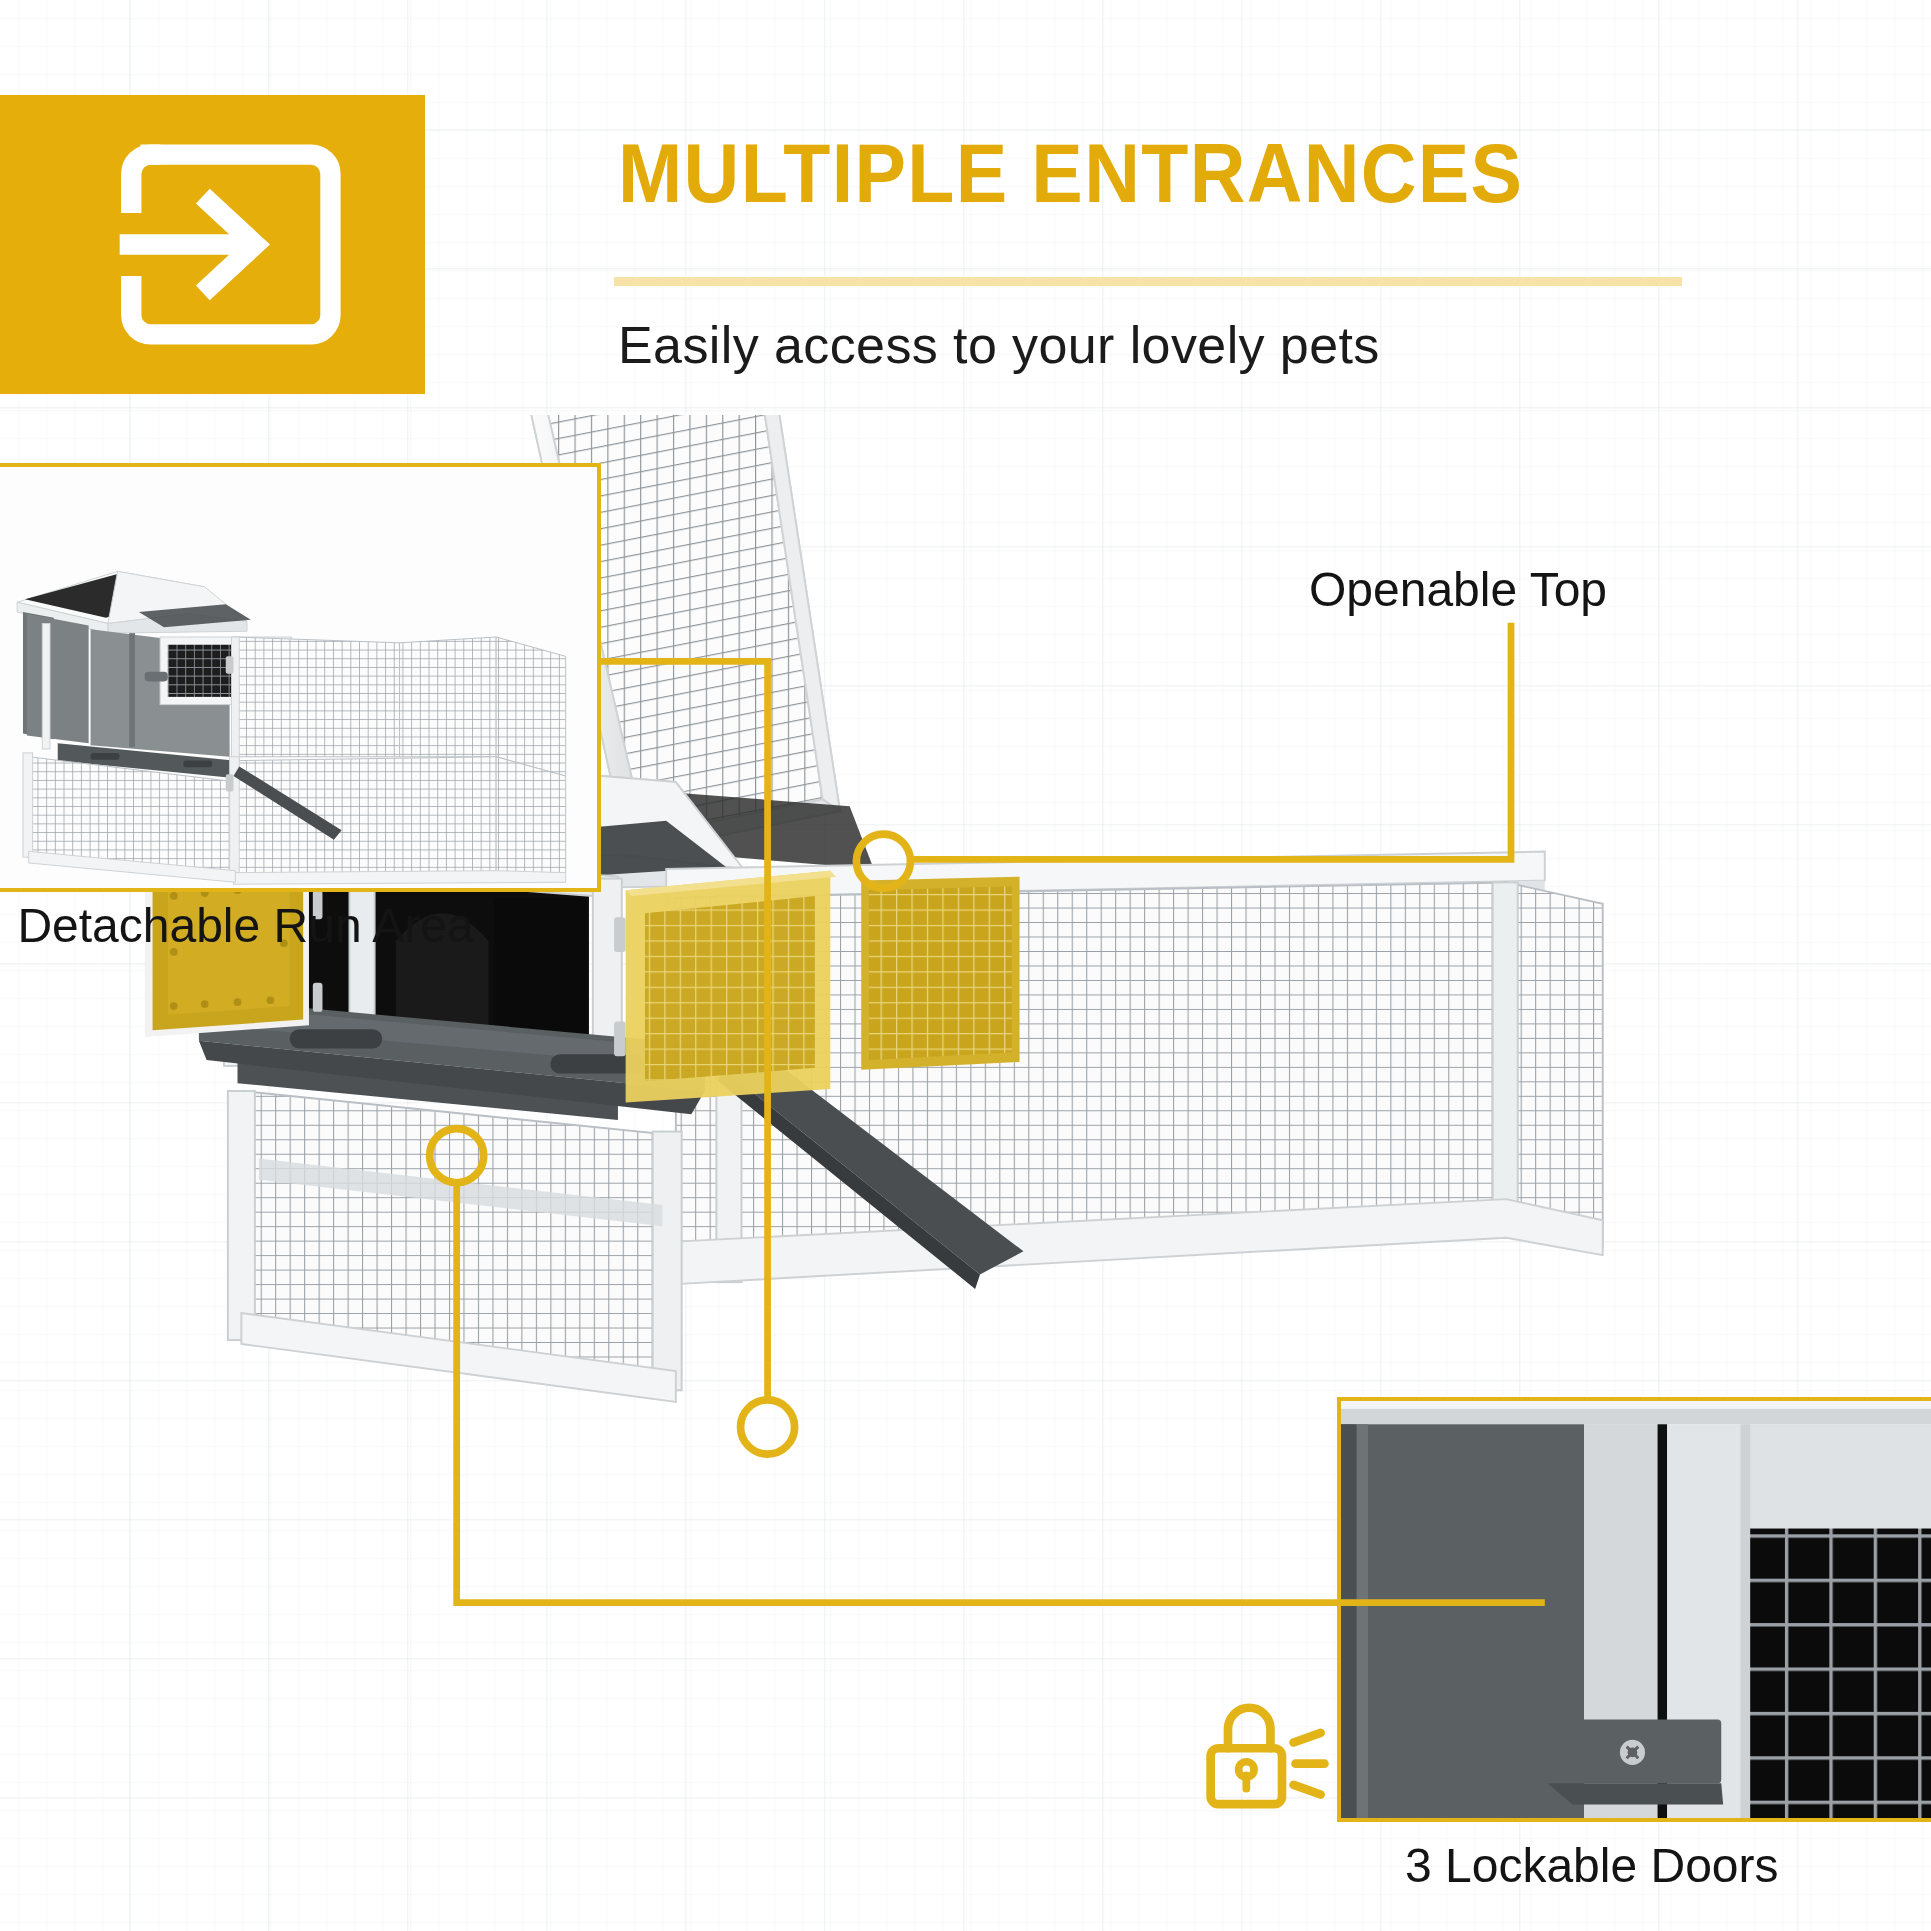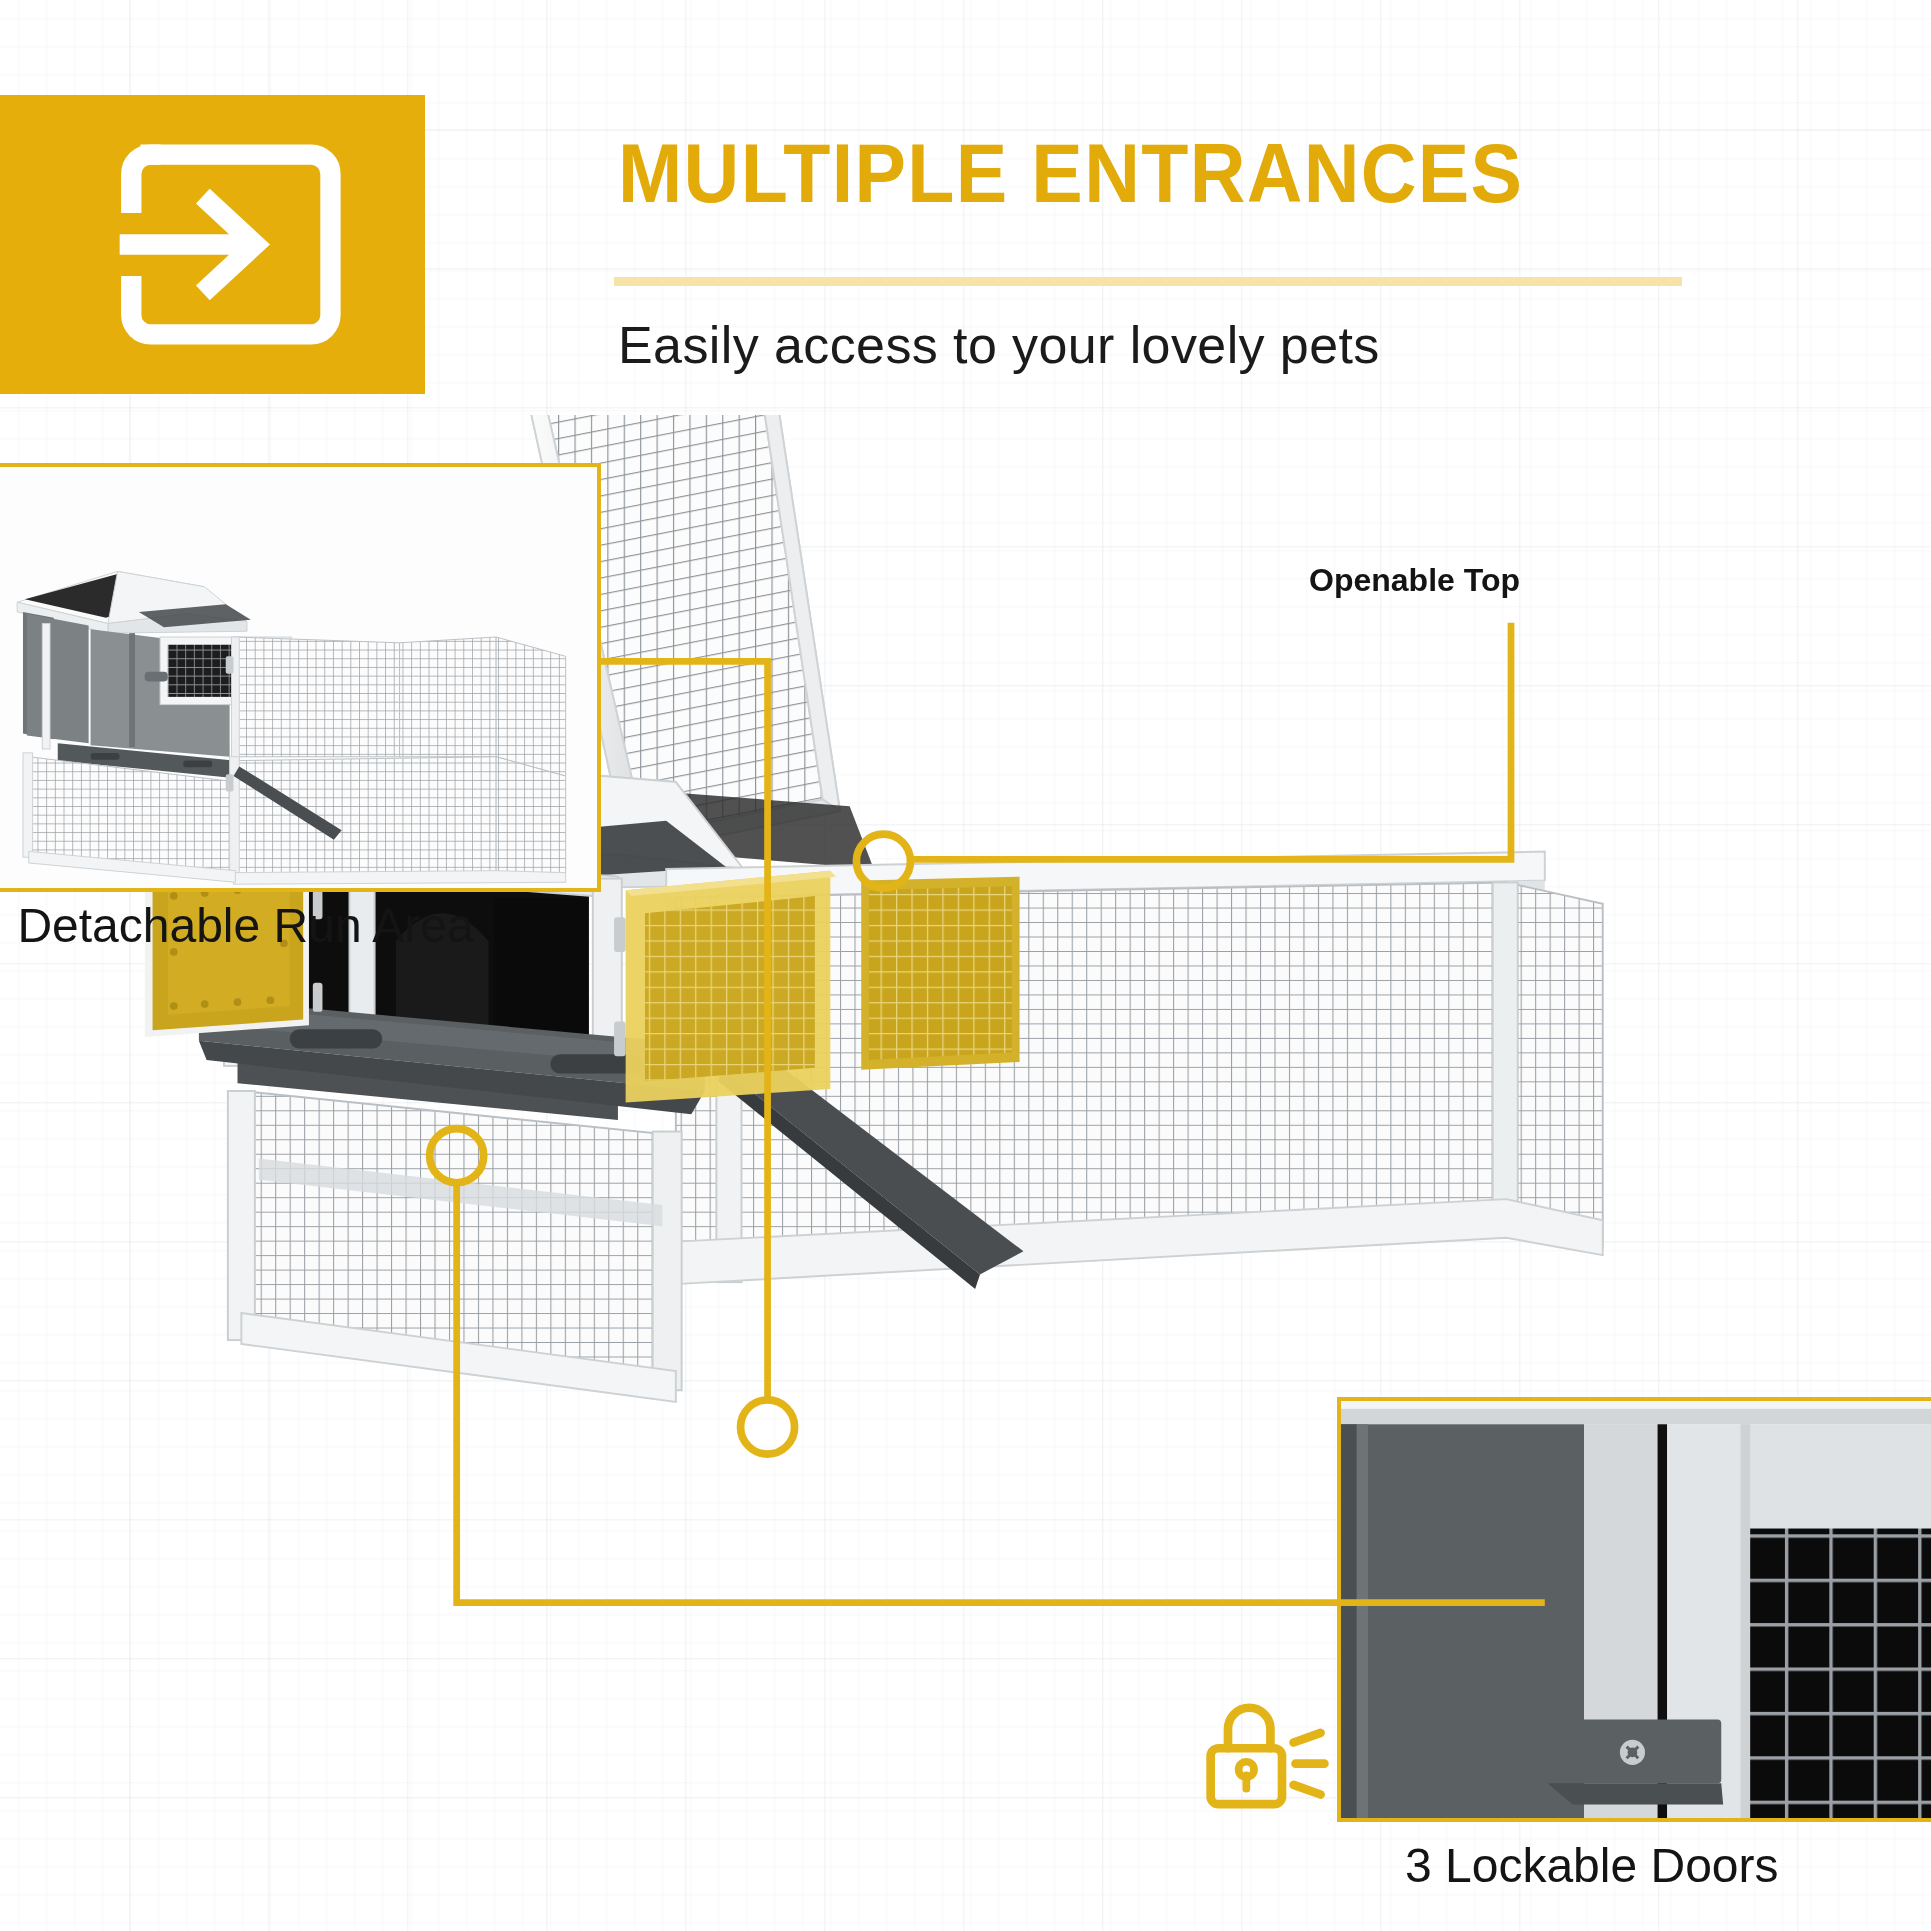--- a/index.html
+++ b/index.html
@@ -65,21 +65,21 @@
   }
   #inset-lock-caption{
     position:absolute;left:1405px;top:1838px;
     font-size:48px;font-weight:300;color:#141414;white-space:nowrap;
   }
 
   
   .callout-svg{position:absolute;left:0;top:0;width:1931px;height:1931px;pointer-events:none;}
   #label-openable-top{
     position:absolute;left:1309px;top:562px;
-    font-size:32px;font-weight:700;color:#141414;white-space:nowrap;
+    font-size:48px;font-weight:400;color:#141414;white-space:nowrap;
   }
 
   
   #lock-icon{position:absolute;left:1201px;top:1692px;}
 
   
   #product{position:absolute;left:0;top:415px;width:1931px;height:1352px;}
 </style>
 </head>
 <body>

